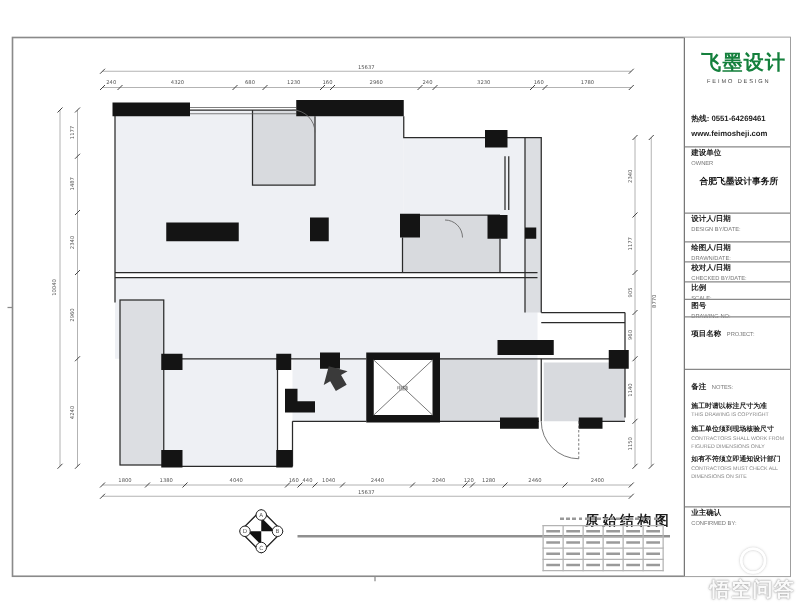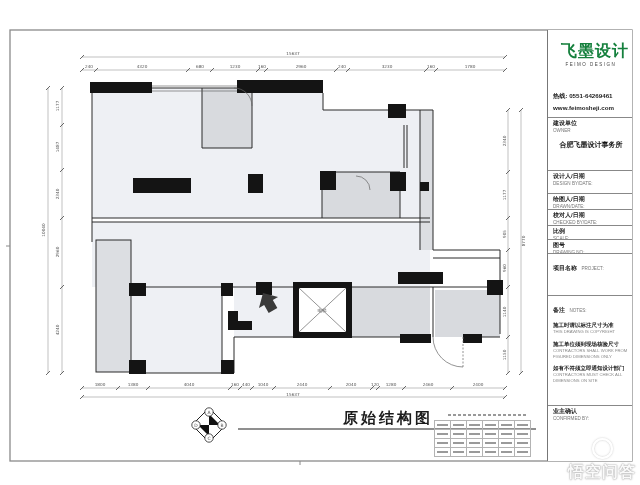--- a/index.html
+++ b/index.html
@@ -15,22 +15,22 @@
   .logo-title{font-size:16px;font-weight:bold;text-align:right;letter-spacing:1px;
               font-family:"Liberation Serif",serif;color:#15803d;line-height:1.1;}
   .logo-sub{font-size:4.5px;text-align:center;letter-spacing:1.5px;color:#444;margin-top:2px;}
   .contact{font-size:6.2px;font-weight:bold;color:#222;line-height:1.9;}
   .cn{font-size:6px;font-weight:bold;color:#222;line-height:1.25;}
   .en{font-size:4.6px;color:#777;line-height:1.3;}
   .owner-val{font-size:7px;font-weight:bold;text-align:center;margin-top:7px;color:#111;}
   .note-cn{font-size:5.5px;font-weight:bold;color:#222;line-height:1.3;margin-top:6px;}
   .note-en{font-size:4.2px;color:#888;line-height:1.35;}
   
-  .fig-title{position:absolute;left:238px;top:409px;width:300px;text-align:center;
-             font-size:15px;font-weight:bold;letter-spacing:3px;color:#1c1c1c;}
+  .fig-title{position:absolute;left:238px;top:409px;width:300px;text-align:right;
+             font-size:11px;font-weight:bold;letter-spacing:3px;color:#1c1c1c;}
   .fig-line{position:absolute;left:238px;top:428px;width:298px;height:1.5px;background:#8f8f8f;}
   .note-left{position:absolute;left:16px;top:434px;font-size:9px;font-weight:600;
              color:#111;letter-spacing:.5px;}
   
   .legend{position:absolute;left:434px;top:420px;border-collapse:collapse;}
   .legend td{width:15px;height:8px;border:0.5px solid #b3b3b3;padding:0;}
   .legend td::after{content:"";display:block;height:1.5px;background:#9a9a9a;margin:2px 2px;}
   .legend-cap{position:absolute;left:448px;top:414px;width:78px;height:2px;
       background:repeating-linear-gradient(90deg,#999 0 3px,transparent 3px 5px);}
   

